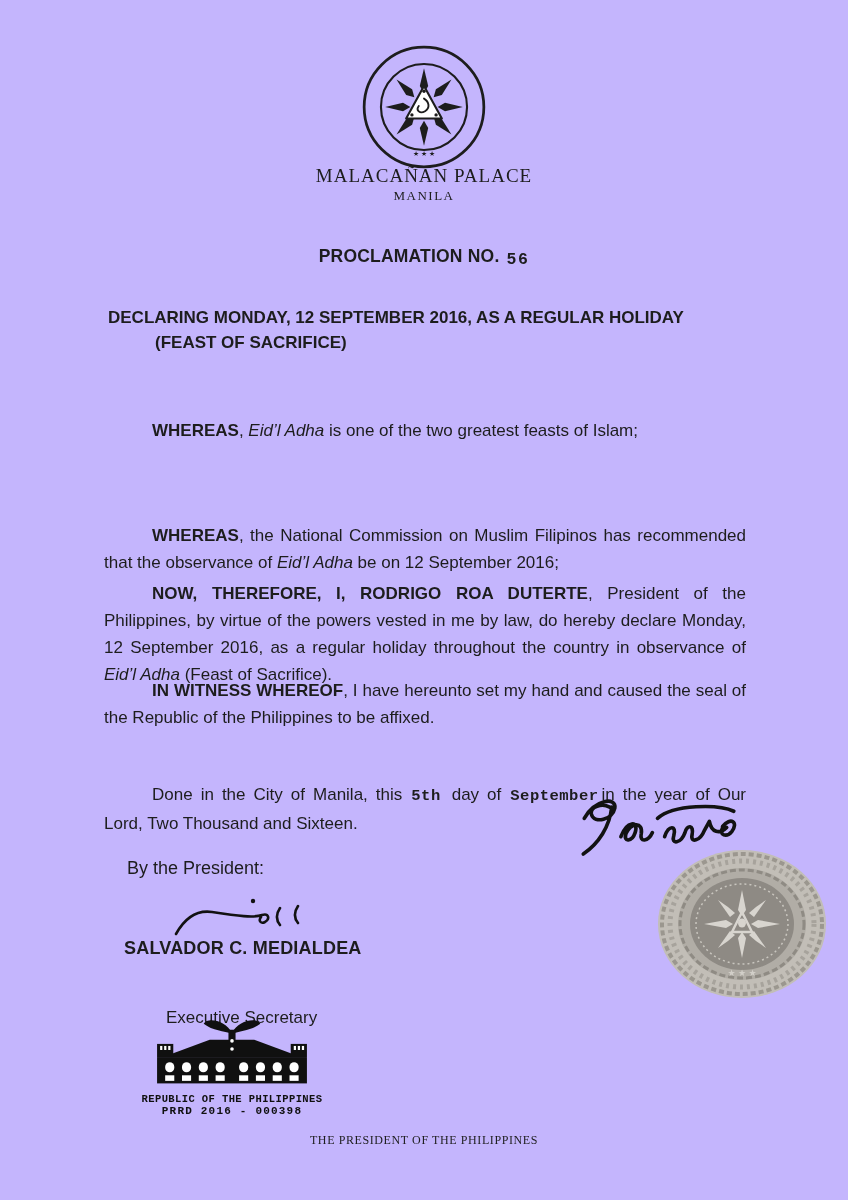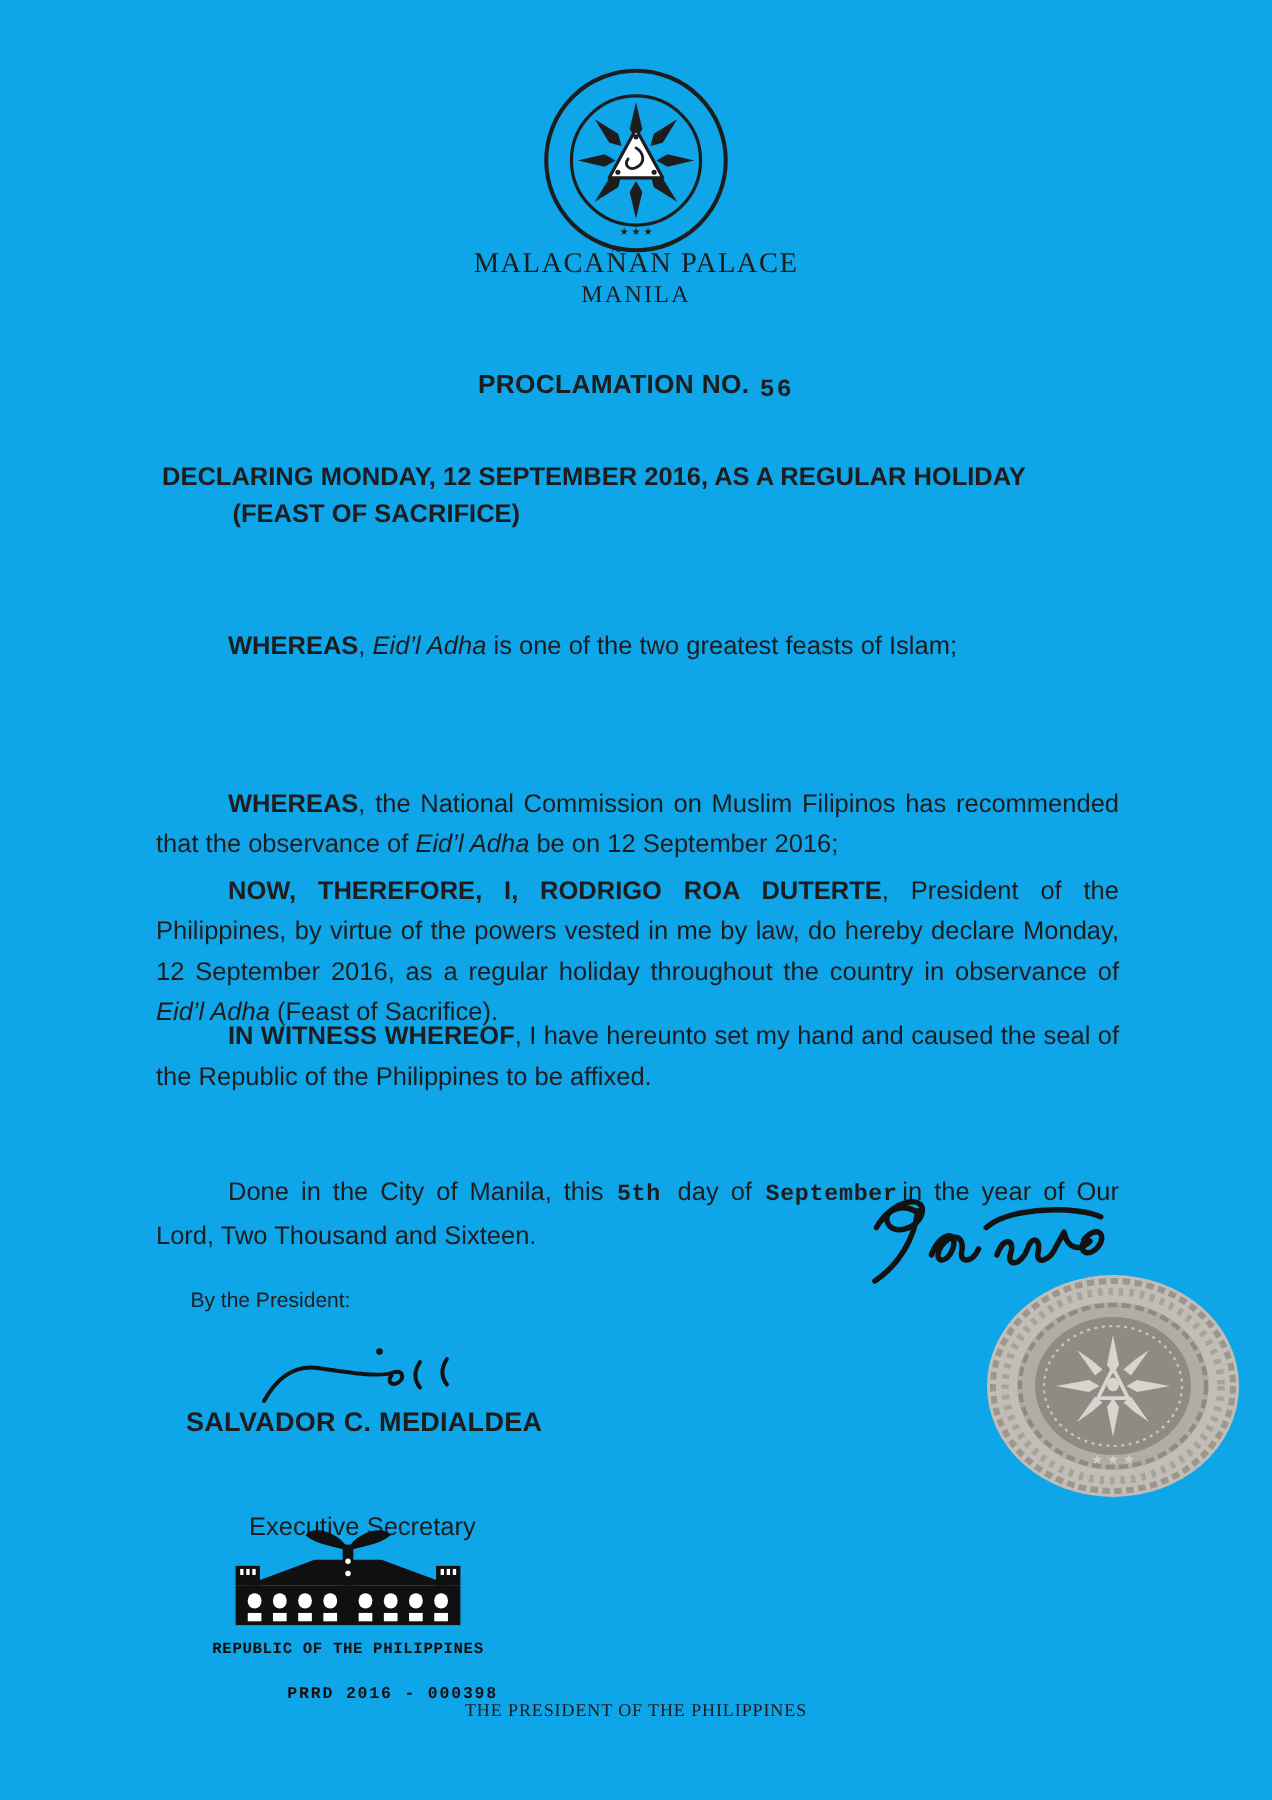--- a/index.html
+++ b/index.html
@@ -1,27 +1,27 @@
 <!DOCTYPE html>
 <html><head>
 <meta charset="utf-8">
 <style>
   html,body { margin:0; padding:0; background:#e8e8e8; }
   .page {
     position:relative; width:848px; height:1200px; margin:0 auto;
-    background:#0ea5e9; color:#1d1d1d; overflow:hidden;
+    background:#c4b5fd; color:#1d1d1d; overflow:hidden;
     font-family:"Liberation Sans", sans-serif;
   }
   .abs { position:absolute; }
   .centered { left:0; width:848px; text-align:center; }
 
   
   .seal-wrap { top:44px; }
   .palace-name { top:165px; font-family:"Liberation Serif", serif; font-size:19px; letter-spacing:1px; }
-  .palace-city { top:188px; font-family:"Liberation Serif", serif; font-size:16px; letter-spacing:1.5px; }
+  .palace-city { top:188px; font-family:"Liberation Serif", serif; font-size:13px; letter-spacing:1.5px; }
 
   
   .proc-heading { top:246px; font-weight:700; font-size:17.5px; letter-spacing:0.2px; }
   .proc-number {
     font-family:"Liberation Mono", monospace; font-weight:700; font-size:16.5px;
     letter-spacing:1.5px; position:relative; top:2px; margin-left:7px;
   }
 
   
   .doc-title { top:306px; left:108px; width:660px; font-weight:700; font-size:17px; line-height:24.5px; }
@@ -36,29 +36,29 @@
   .p4 { top:563px; } .p5 { top:660px; } .p6 { top:764px; }
   .fill {
     font-family:"Liberation Mono", monospace; font-weight:700; font-size:15.5px;
     letter-spacing:0.5px; margin:0 11px 0 9px;
   }
   .fill.month { margin-right:3px; }
 
   
   .sig-duterte { top:793px; left:568px; }
   .embossed-seal { top:843px; left:650px; }
-  .by-president { top:858px; left:127px; font-size:14px; }
+  .by-president { top:858px; left:127px; font-size:18px; }
   .sig-medialdea { top:894px; left:168px; }
   .secretary-name { top:938px; left:124px; font-weight:700; font-size:18px; letter-spacing:0.2px; }
   .secretary-title { top:1008px; left:166px; font-size:17px; }
 
   
   .stamp { top:1016px; left:132px; width:200px; text-align:center; color:#101010; }
   .stamp-text1 { margin-top:3px; font-family:"Liberation Mono", monospace; font-weight:700; font-size:10.5px; letter-spacing:0.4px; white-space:nowrap; }
-  .stamp-text2 { margin-top:18px; font-family:"Liberation Mono", monospace; font-weight:700; font-size:11px; letter-spacing:1.2px; white-space:nowrap;text-align:right; }
+  .stamp-text2 { margin-top:0; font-family:"Liberation Mono", monospace; font-weight:700; font-size:11px; letter-spacing:1.2px; white-space:nowrap; }
 
   .footer-line { top:1133px; font-family:"Liberation Serif", serif; font-size:12px; letter-spacing:0.6px; }
 </style>
 </head>
 <body>
 
 <div class="page">
 
   <div class="abs centered seal-wrap">
     <svg width="126" height="126" viewBox="0 0 120 120">

